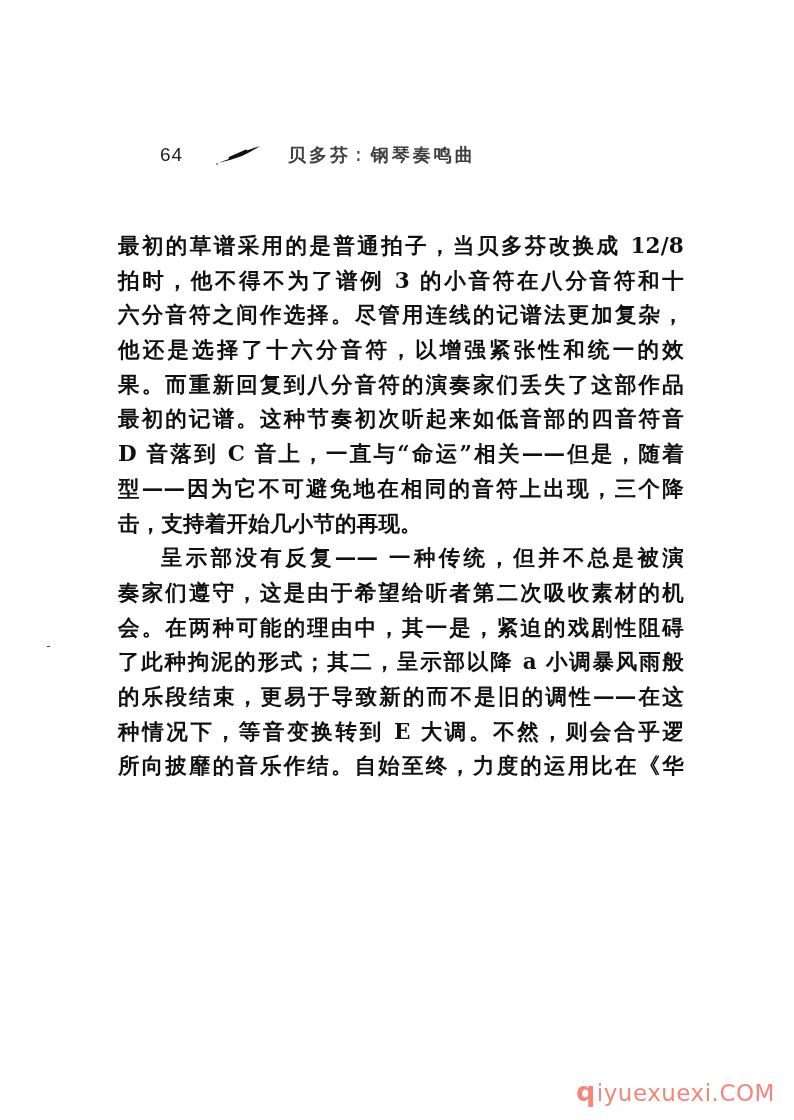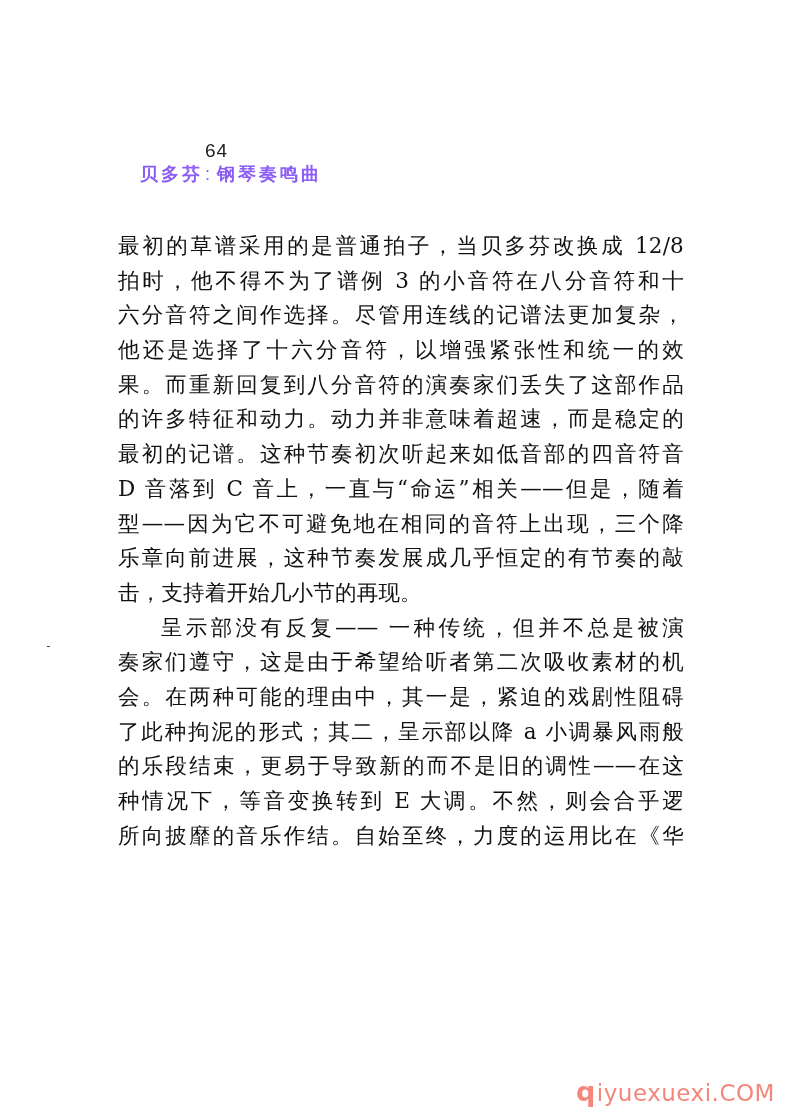--- a/index.html
+++ b/index.html
@@ -10,56 +10,56 @@
     body {
       width: 794px;
       height: 1120px;
       position: relative;
       overflow: hidden;
       color: #111111;
       font-family: "DejaVu Serif", "Liberation Serif", serif;
     }
     .header {
       position: absolute;
-      left: 140px;
+      left: 160px;
       top: 140px;
       height: 30px;
       display: flex;
       align-items: center;
-      flex-direction: column;
     }
     .page-number {
       font-family: "Liberation Sans", sans-serif;
       font-size: 19px;
       color: #222;
       width: 52px;
       letter-spacing: 1px;
     }
     .ornament {
       width: 46px;
       height: 20px;
       margin-right: 26px;
       margin-left: 4px;
     }
     .running-title {
-      font-family: Liberation Sans, sans-serif;
+      font-family: Liberation Mono, monospace;
       font-weight: bold;
       font-size: 18px;
       letter-spacing: 3px;
-      color: #8b5cf6;
+      color: #404040;
     }
     .running-title .sep {
       font-weight: normal;
       margin: 0 4px 0 2px;
     }
     .body-text {
       position: absolute;
       left: 118px;
       top: 229px;
       width: 566px;
+      font-weight: bold;
     }
     .line {
       height: 34.7px;
       line-height: 34.7px;
       font-size: 21.5px;
       white-space: nowrap;
       text-align: justify;
       text-align-last: justify;
       letter-spacing: 0.2px;
     }
@@ -111,25 +111,23 @@
 
 <div class="margin-dot"></div>
 
 <div class="body-text">
   <div class="paragraph">
     <div class="line">最初的草谱采用的是普通拍子，当贝多芬改换成 12/8</div>
     <div class="line">拍时，他不得不为了谱例 3 的小音符在八分音符和十</div>
     <div class="line">六分音符之间作选择。尽管用连线的记谱法更加复杂，</div>
     <div class="line">他还是选择了十六分音符，以增强紧张性和统一的效</div>
     <div class="line">果。而重新回复到八分音符的演奏家们丢失了这部作品</div>
-    <div class="line">的许多特征和动力。动力并非意味着超速，而是稳定的</div>
     <div class="line">最初的记谱。这种节奏初次听起来如低音部的四音符音</div>
     <div class="line">D 音落到 C 音上，一直与“命运”相关——但是，随着</div>
     <div class="line">型——因为它不可避免地在相同的音符上出现，三个降</div>
-    <div class="line">乐章向前进展，这种节奏发展成几乎恒定的有节奏的敲</div>
     <div class="line last">击，支持着开始几小节的再现。</div>
   </div>
   <div class="paragraph">
     <div class="line indent">呈示部没有反复—— 一种传统，但并不总是被演</div>
     <div class="line">奏家们遵守，这是由于希望给听者第二次吸收素材的机</div>
     <div class="line">会。在两种可能的理由中，其一是，紧迫的戏剧性阻碍</div>
     <div class="line">了此种拘泥的形式；其二，呈示部以降 a 小调暴风雨般</div>
     <div class="line">的乐段结束，更易于导致新的而不是旧的调性——在这</div>
     <div class="line">种情况下，等音变换转到 E 大调。不然，则会合乎逻</div>
     <div class="line">所向披靡的音乐作结。自始至终，力度的运用比在《华</div>

